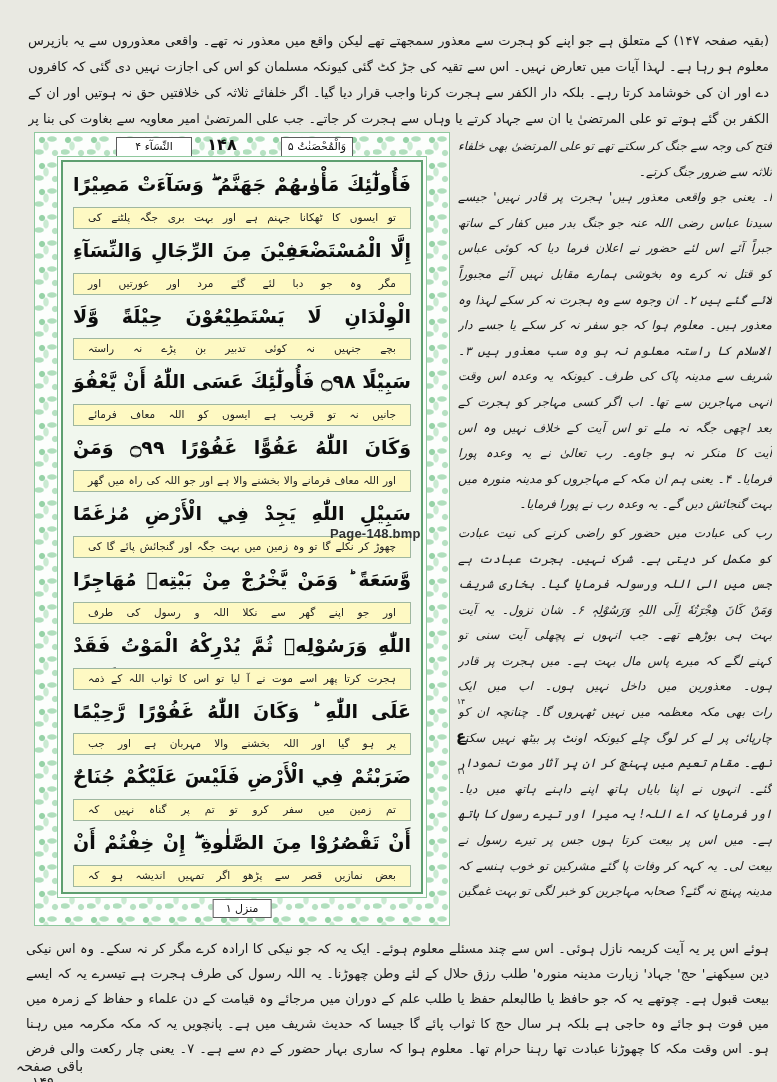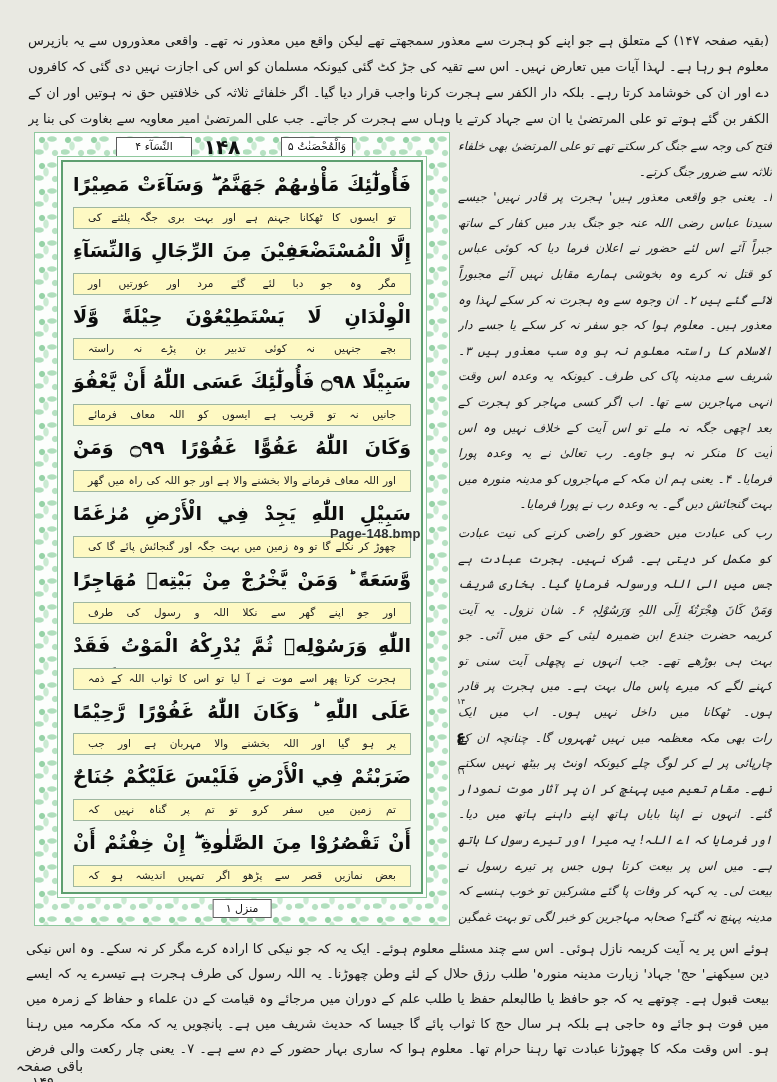--- a/index.html
+++ b/index.html
@@ -39,21 +39,21 @@
   .arabic{flex:1;font-size:19px;font-weight:bold;color:#0d0d0d;line-height:37px;
     text-align:justify;text-align-last:justify;overflow:hidden;padding:0 3px;}
   .urdu{height:20px;line-height:18px;background:#fef9c3;border:1px solid #9fb7a0;
     margin:0 3px 3px;padding:0 14px;font-size:10.5px;color:#222;
     text-align:justify;text-align-last:justify;overflow:hidden;}
   .hdr-box{position:absolute;top:4px;height:35px;line-height:17px;background:#fff;
     border:1px solid #5c5c5c;font-size:11px;text-align:center;color:#111;box-sizing:border-box;}
   .hdr-surah{left:81px;width:76px;}
   .hdr-juz{left:246px;width:72px;}
   .hdr-num{position:absolute;top:2px;left:166px;width:42px;height:22px;
-    font-size:20px;font-weight:bold;text-align:center;color:#111;}
+    font-size:16px;font-weight:bold;text-align:center;color:#111;}
   .manzil{position:absolute;bottom:7px;left:50%;transform:translateX(-50%);
     background:#fff;border:1px solid #5c5c5c;font-size:11px;line-height:15px;
     padding:1px 12px;color:#111;margin-top:44px;}
   
   .commentary{position:absolute;top:134px;left:458px;width:314px;}
   .commentary .cline{font-size:12px;height:25.6px;line-height:25.6px;overflow:hidden;
     text-align:justify;text-align-last:justify;font-style:italic;}
   .commentary .cline:nth-child(2),
   .commentary .cline:nth-child(15){text-align-last:right;}
   .commentary .cline:nth-child(16){margin-top:3px;}
@@ -146,24 +146,23 @@
       <div class="cline">شریف سے مدینہ پاک کی طرف۔ کیونکہ یہ وعدہ اس وقت</div>
       <div class="cline">انہی مہاجرین سے تھا۔ اب اگر کسی مہاجر کو ہجرت کے</div>
       <div class="cline">بعد اچھی جگہ نہ ملے تو اس آیت کے خلاف نہیں وہ اس</div>
       <div class="cline">آیت کا منکر نہ ہو جاوے۔ رب تعالیٰ نے یہ وعدہ پورا</div>
       <div class="cline">فرمایا۔ ۴۔ یعنی ہم ان مکہ کے مہاجروں کو مدینہ منورہ میں</div>
       <div class="cline">بہت گنجائش دیں گے۔ یہ وعدہ رب نے پورا فرمایا۔</div>
       <div class="cline">رب کی عبادت میں حضور کو راضی کرنے کی نیت عبادت</div>
       <div class="cline">کو مکمل کر دیتی ہے۔ شرک نہیں۔ ہجرت عبادت ہے</div>
       <div class="cline">جس میں الی اللہ ورسولہ فرمایا گیا۔ بخاری شریف میں ہے</div>
       <div class="cline">وَمَنْ كَانَ هِجْرَتُهٗ اِلَى اللہِ وَرَسُوْلِہٖ ۶۔ شان نزول۔ یہ آیت</div>
-      <div class="cline">کریمہ حضرت جندع ابن ضمیرہ لیثی کے حق میں آئی۔ جو</div>
       <div class="cline">بہت ہی بوڑھے تھے۔ جب انہوں نے پچھلی آیت سنی تو</div>
       <div class="cline">کہنے لگے کہ میرے پاس مال بہت ہے۔ میں ہجرت پر قادر</div>
-      <div class="cline">ہوں۔ ٹھکانا میں داخل نہیں ہوں۔ اب میں ایک</div>
+      <div class="cline">ہوں۔ معذورین میں داخل نہیں ہوں۔ اب میں ایک</div>
       <div class="cline">رات بھی مکہ معظمہ میں نہیں ٹھہروں گا۔ چنانچہ ان کو</div>
       <div class="cline">چارپائی پر لے کر لوگ چلے کیونکہ اونٹ پر بیٹھ نہیں سکتے</div>
       <div class="cline">تھے۔ مقام تعیم میں پہنچ کر ان پر آثار موت نمودار ہو</div>
       <div class="cline">گئے۔ انہوں نے اپنا بایاں ہاتھ اپنے داہنے ہاتھ میں دیا۔</div>
       <div class="cline">اور فرمایا کہ اے اللہ! یہ میرا اور تیرے رسول کا ہاتھ</div>
       <div class="cline">ہے۔ میں اس پر بیعت کرتا ہوں جس پر تیرے رسول نے</div>
       <div class="cline">بیعت لی۔ یہ کہہ کر وفات پا گئے مشرکین تو خوب ہنسے کہ یہ</div>
       <div class="cline">مدینہ پہنچ نہ گئے؟ صحابہ مہاجرین کو خبر لگی تو بہت غمگین</div>
     </div>
 

